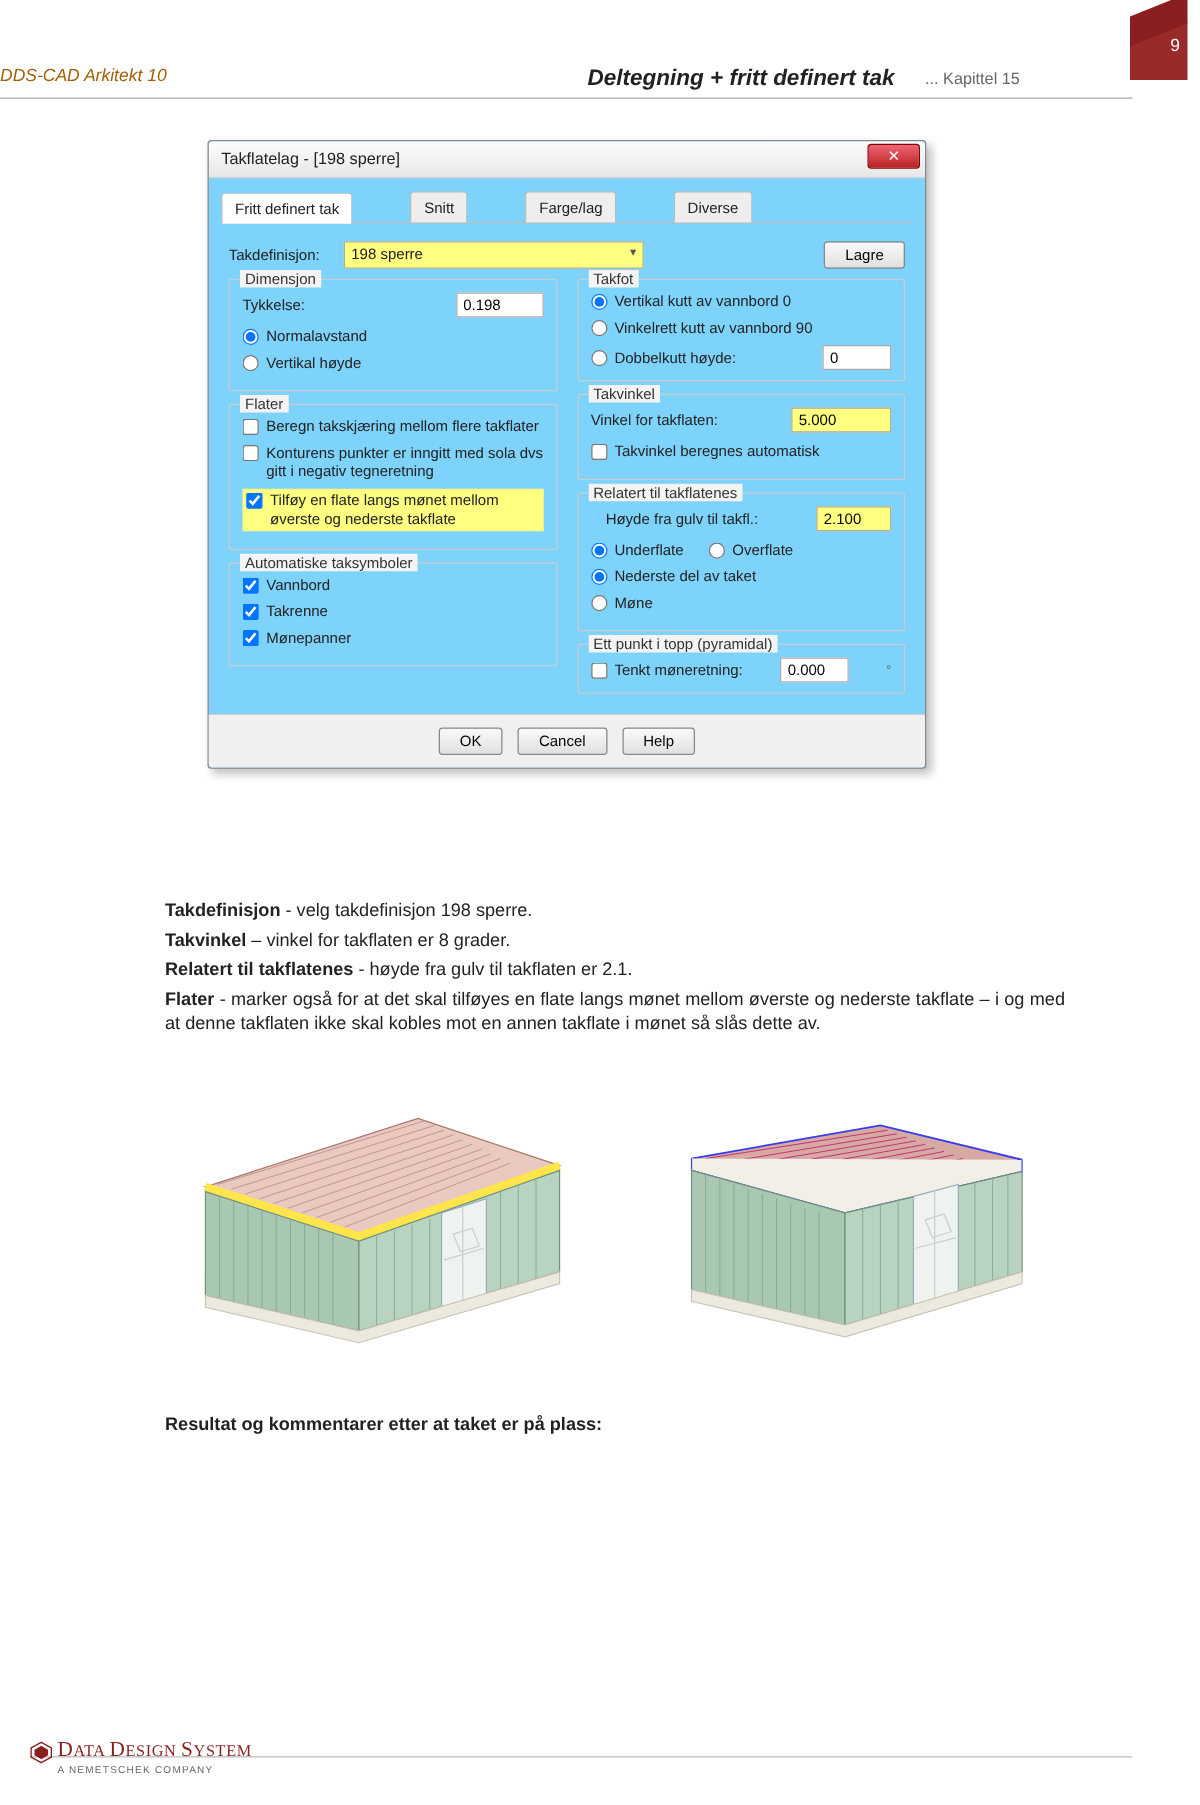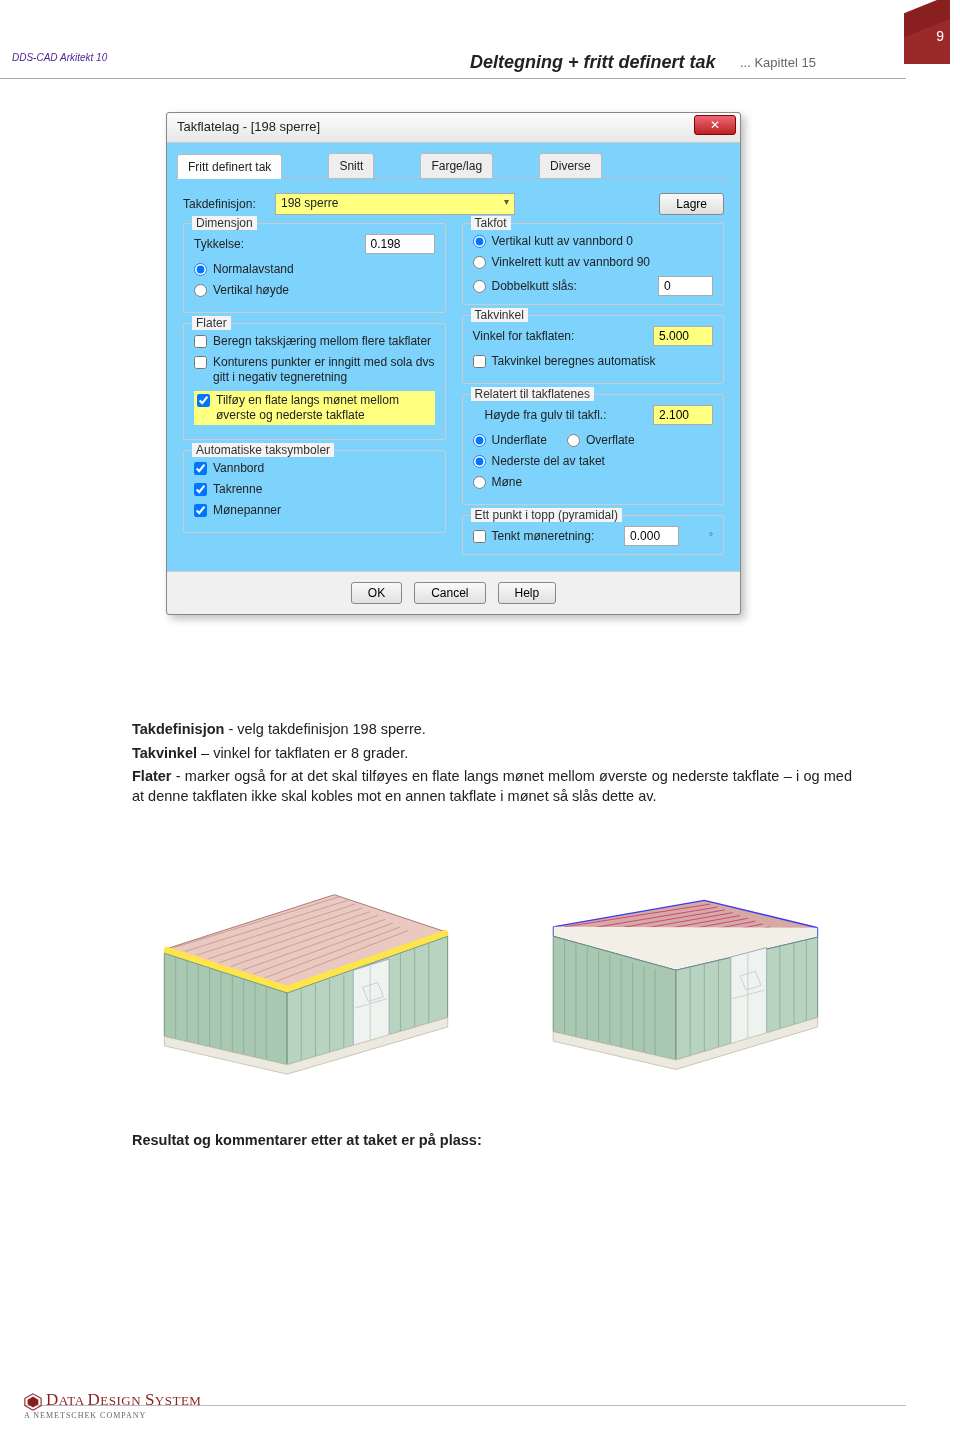--- a/index.html
+++ b/index.html
@@ -1,20 +1,20 @@
 <!DOCTYPE html>
 <html><head>
 <meta charset="utf-8">
 <style>
   * { box-sizing: border-box; margin: 0; padding: 0; }
   body { font-family: "Segoe UI", Tahoma, Arial, sans-serif; background: #fff; width: 960px; height: 1444px; position: relative; color: #222; }
   
   
   .pagehead { position: absolute; top: 52px; left: 0; right: 0; }
-  .pagehead .left { position: absolute; left: 12px; font-style: italic; font-size: 10px; color: #4c1d95; }
+  .pagehead .left { position: absolute; left: 0; font-style: italic; font-size: 14px; color: #a16207; }
   .pagehead .mid { position: absolute; left: 470px; font-style: italic; font-weight: 600; font-size: 18px; color: #222; }
   .pagehead .right { position: absolute; left: 740px; top: 3px; font-size: 13px; color: #666; }
   .pagebadge { position: absolute; top: 18px; right: 10px; width: 46px; height: 46px; background: #9a2a2a; }
   .pagebadge::before { content:""; position:absolute; top:-14px; left:0; width:46px; height:24px; background:#8a1f1f; transform: skewY(-22deg); }
   .pagebadge span { position:absolute; top:10px; right:6px; color:#fff; font-size:14px; }
   .hr-top { position: absolute; top: 78px; left: 0; right: 54px; border-top: 1px solid #aaa; }
   
   
   .dialog { position: absolute; top: 112px; left: 166px; width: 575px; background: #7dd3fc; border: 1px solid #888; border-radius: 3px; box-shadow: 4px 4px 8px rgba(0,0,0,0.25); }
   .titlebar { height: 30px; background: linear-gradient(#fdfdfd,#e7e7e7); border-bottom: 1px solid #ccc; border-radius: 3px 3px 0 0; position: relative; padding: 6px 10px; font-size: 13px; }
@@ -56,21 +56,21 @@
   
   .results { position:absolute; top:1130px; left:132px; width:720px; font-size:14.5px; line-height:1.4; }
   .results h4 { font-weight:600; margin-bottom:4px; font-size:14.5px; }
   .results ol { padding-left: 28px; }
   .results li { margin-bottom:2px; text-align: justify; }
   
   
   .pagefooter { position:absolute; bottom:38px; left:24px; right:54px; border-top:1px solid #bbb; }
   .logo { position:absolute; bottom:24px; left:24px; font-family: Georgia, serif; color:#8a1f1f; font-size:15px; letter-spacing:0.5px; }
   .logo svg { vertical-align:middle; margin-right:4px; }
-  .logo small { display:block; font-size:8px; color:#666; letter-spacing:1px; font-family:Liberation Serif, serif; }
+  .logo small { display:block; font-size:8px; color:#666; letter-spacing:1px; margin-left:22px; font-family:Liberation Sans, sans-serif; }
 </style>
 </head>
 <body>
 
 <div class="pagehead">
   <span class="left">DDS-CAD Arkitekt 10</span>
   <span class="mid">Deltegning + fritt definert tak</span>
   <span class="right">... Kapittel 15</span>
 </div>
 <div class="pagebadge">
@@ -155,31 +155,31 @@
               <input type="radio" checked="" style="">
               <span>Vertikal kutt av vannbord 0</span>
             </label>
           <label class="rad">
               <input type="radio" style="">
               <span>Vinkelrett kutt av vannbord 90</span>
             </label>
           <div class="inline-field">
             <label class="rad" style="margin:0;">
                 <input type="radio" style="">
-                <span>Dobbelkutt slås:</span>
+                <span>Dobbelkutt høyde:</span>
               </label>
             <input class="field" style="width: 55px;" value="0">
           </div>
         </div>
 
         <div class="group">
           <span class="gt">Takvinkel</span>
           <div class="inline-field" style="margin-bottom:8px;">
             <span>Vinkel for takflaten:</span>
-            <input class="field hl" style="width: 60px;" value="5.000">
+            <input class="field hl" style="width: 80px;" value="5.000">
           </div>
           <label class="chk">
               <input type="checkbox" style="">
               <span>Takvinkel beregnes automatisk</span>
             </label>
         </div>
 
         <div class="group">
           <span class="gt">Relatert til takflatenes</span>
           <div class="inline-field" style="margin-bottom:8px;margin-left:12px;">
@@ -223,20 +223,21 @@
   <div class="footer">
     <button class="btn">OK</button>
     <button class="btn">Cancel</button>
     <button class="btn">Help</button>
   </div>
 </div>
 
 <div class="bodytext">
   <p><strong>Takdefinisjon</strong><span> - velg takdefinisjon 198 sperre.</span></p>
   <p><strong>Takvinkel</strong><span> – vinkel for takflaten er 8 grader.</span></p>
+  <p><strong>Relatert til takflatenes</strong><span> - høyde fra gulv til takflaten er 2.1.</span></p>
   <p><strong>Flater</strong><span> - marker også for at det skal tilføyes en flate langs mønet mellom øverste og nederste takflate – i og med at denne takflaten ikke skal kobles mot en annen takflate i mønet så slås dette av.</span></p>
 </div>
 
 <div class="sheds">
   <div class="shed">
     <svg viewBox="0 0 360 210">
 
       <polygon points="30,78 210,20 330,60 160,120" fill="#e9c9c0" stroke="#a8746a"></polygon>
       <g stroke="#b88" stroke-width="0.7">
         <line x1="40" y1="76" x2="216" y2="22"></line>

